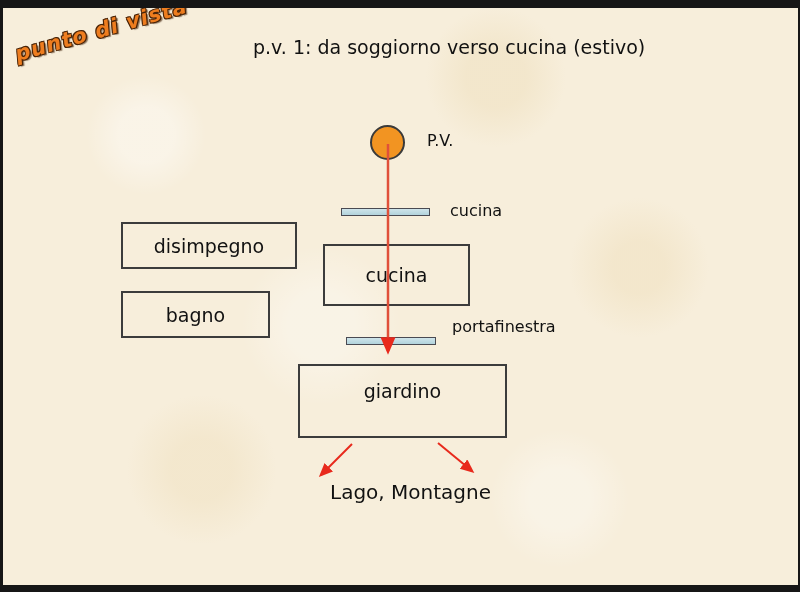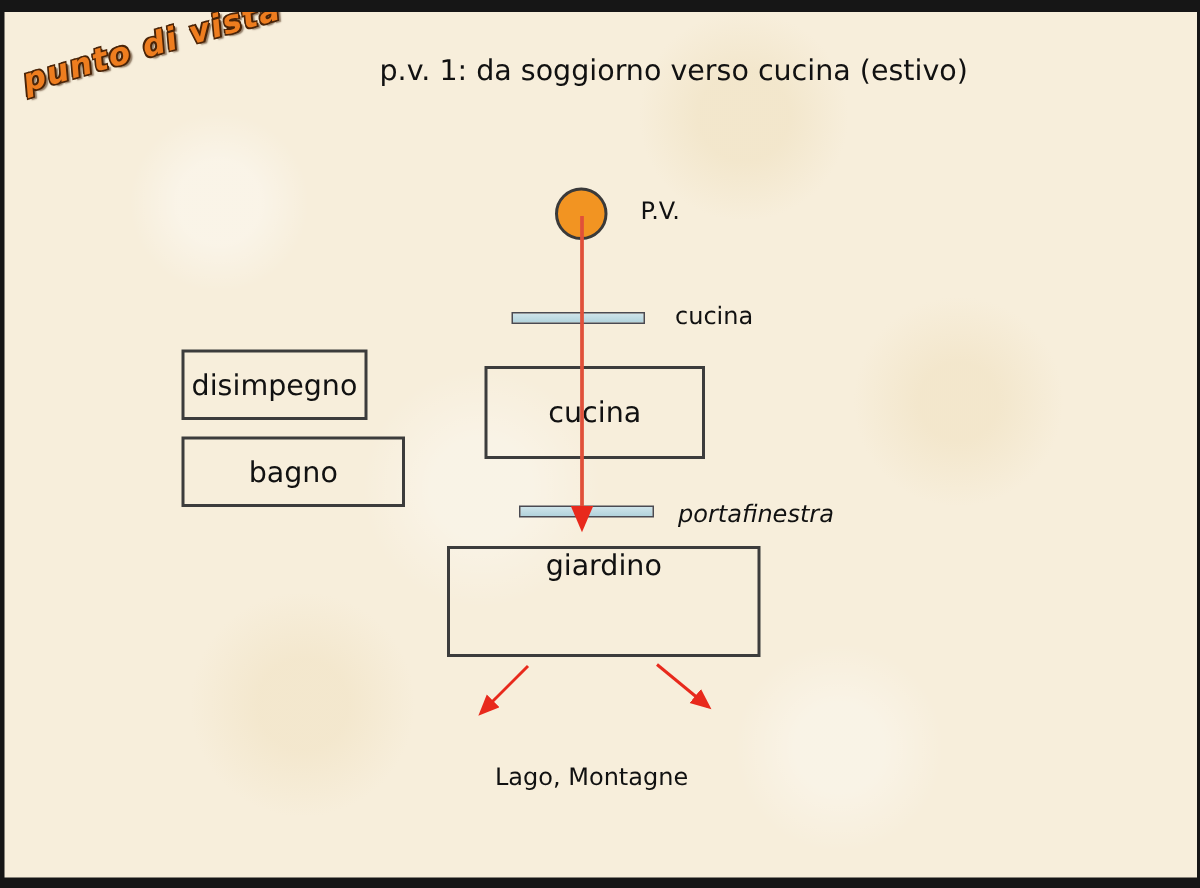--- a/index.html
+++ b/index.html
@@ -45,35 +45,35 @@
     border-radius:50%;
     background:#f29422;
     border:2px solid #3a3a3a;
   }
   .pv-label{position:absolute;left:424px;top:123px;font-size:21px;}
   .room{
     position:absolute;border:2px solid #3c3c3c;
     display:flex;align-items:center;justify-content:center;
     font-size:19px;background:transparent;
   }
-  .room-disimpegno{left:118px;top:225px;width:124px;height:47px;}
+  .room-disimpegno{left:118px;top:214px;width:176px;height:47px;}
   .room-bagno{left:118px;top:283px;width:149px;height:47px;}
   .room-cucina{left:320px;top:236px;width:147px;height:62px;}
-  .room-giardino{left:295px;top:356px;width:209px;height:74px;align-items:flex-start;}
+  .room-giardino{left:295px;top:356px;width:209px;height:74px;align-items:flex-start;padding-top:14px;}
   .bar{
     position:absolute;height:8px;
     background:linear-gradient(#cfe4ea,#b2d3dc);
     border:1px solid #4a4a52;
   }
   .bar-porta{left:338px;top:200px;width:89px;}
   .bar-portafinestra{left:343px;top:329px;width:90px;}
   .lbl{position:absolute;font-size:16px;white-space:nowrap;}
   .lbl-porta{left:447px;top:193px;}
-  .lbl-portafinestra{left:449px;top:325px;font-style:italic;}
-  .lbl-lago{left:327px;top:500px;font-size:16px;}
+  .lbl-portafinestra{left:449px;top:309px;}
+  .lbl-lago{left:327px;top:472px;font-size:20px;}
   .overlay{position:absolute;left:0;top:0;width:800px;height:592px;pointer-events:none;}
 </style>
 </head>
 <body>
 
 <div class="slide">
 
   <div class="wordart">punto di vista</div>
 
   <div class="title">p.v. 1: da soggiorno verso cucina (estivo)</div>

